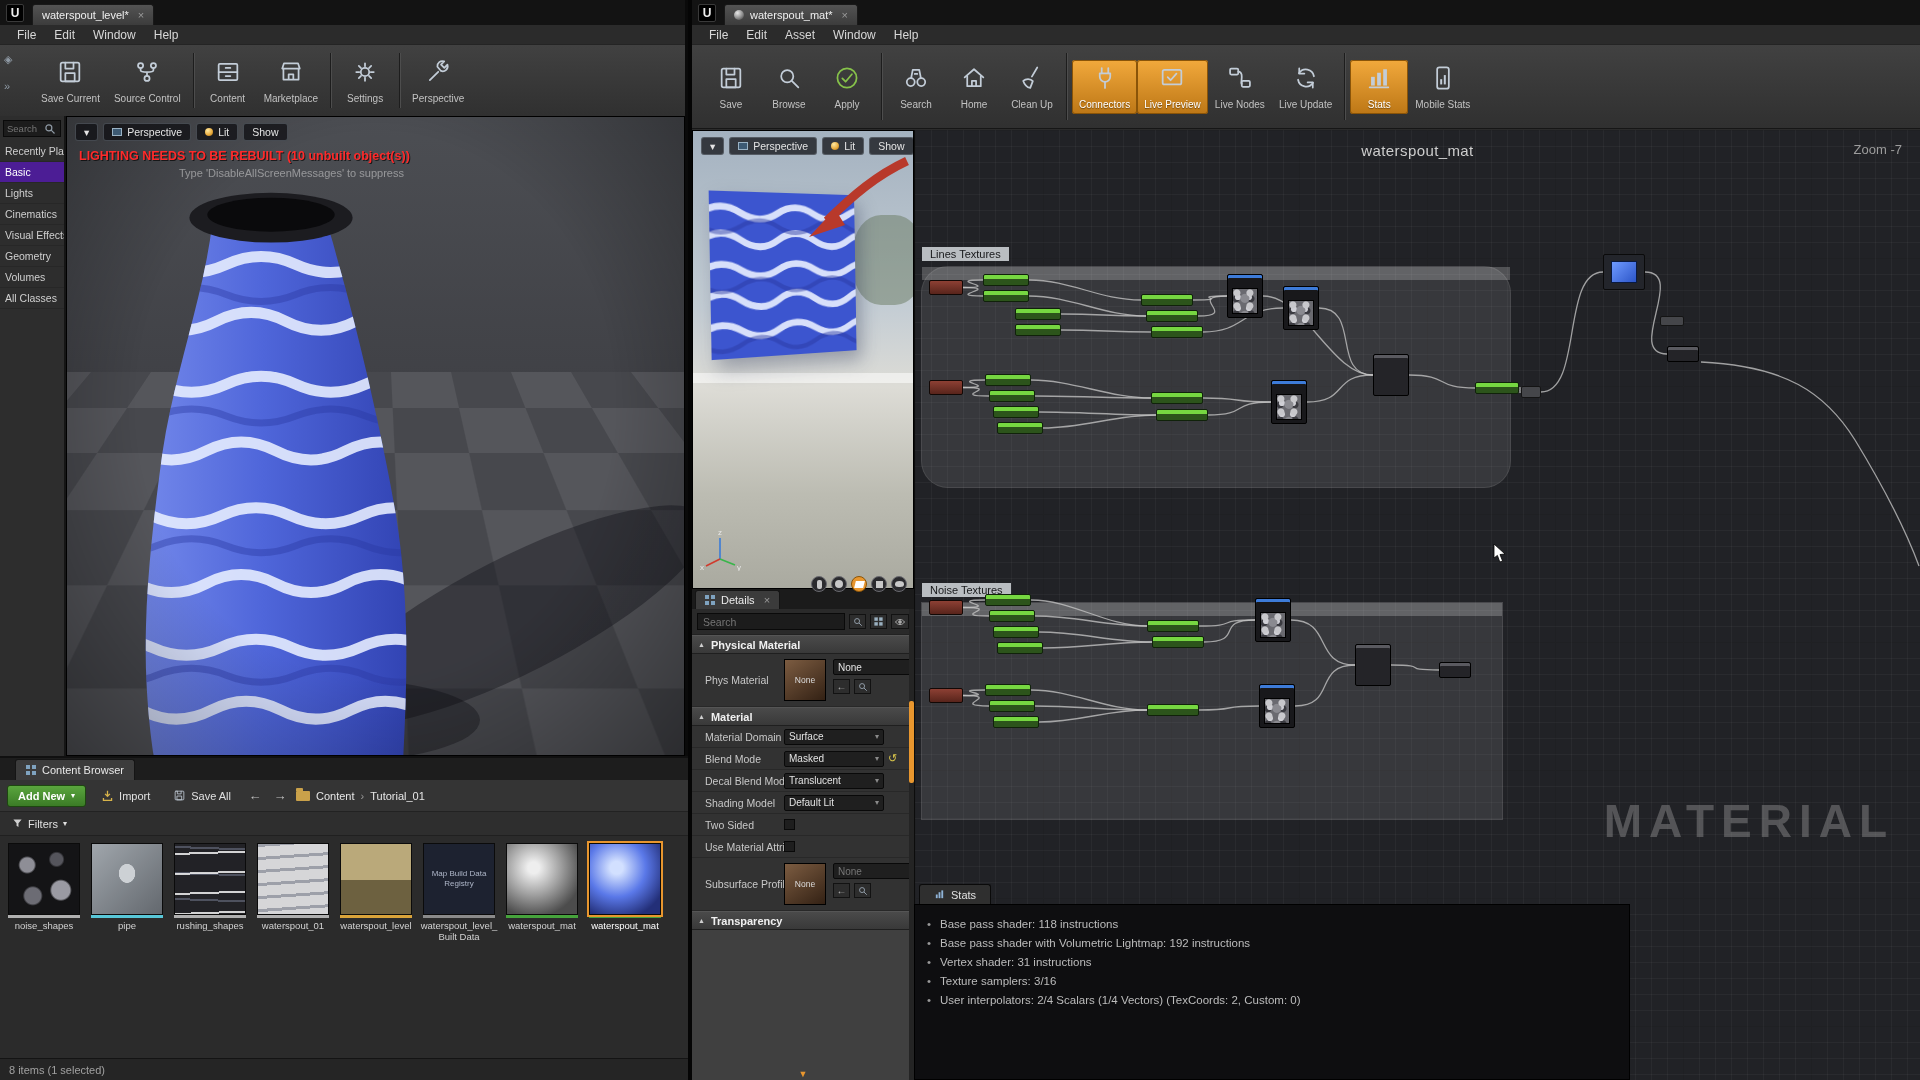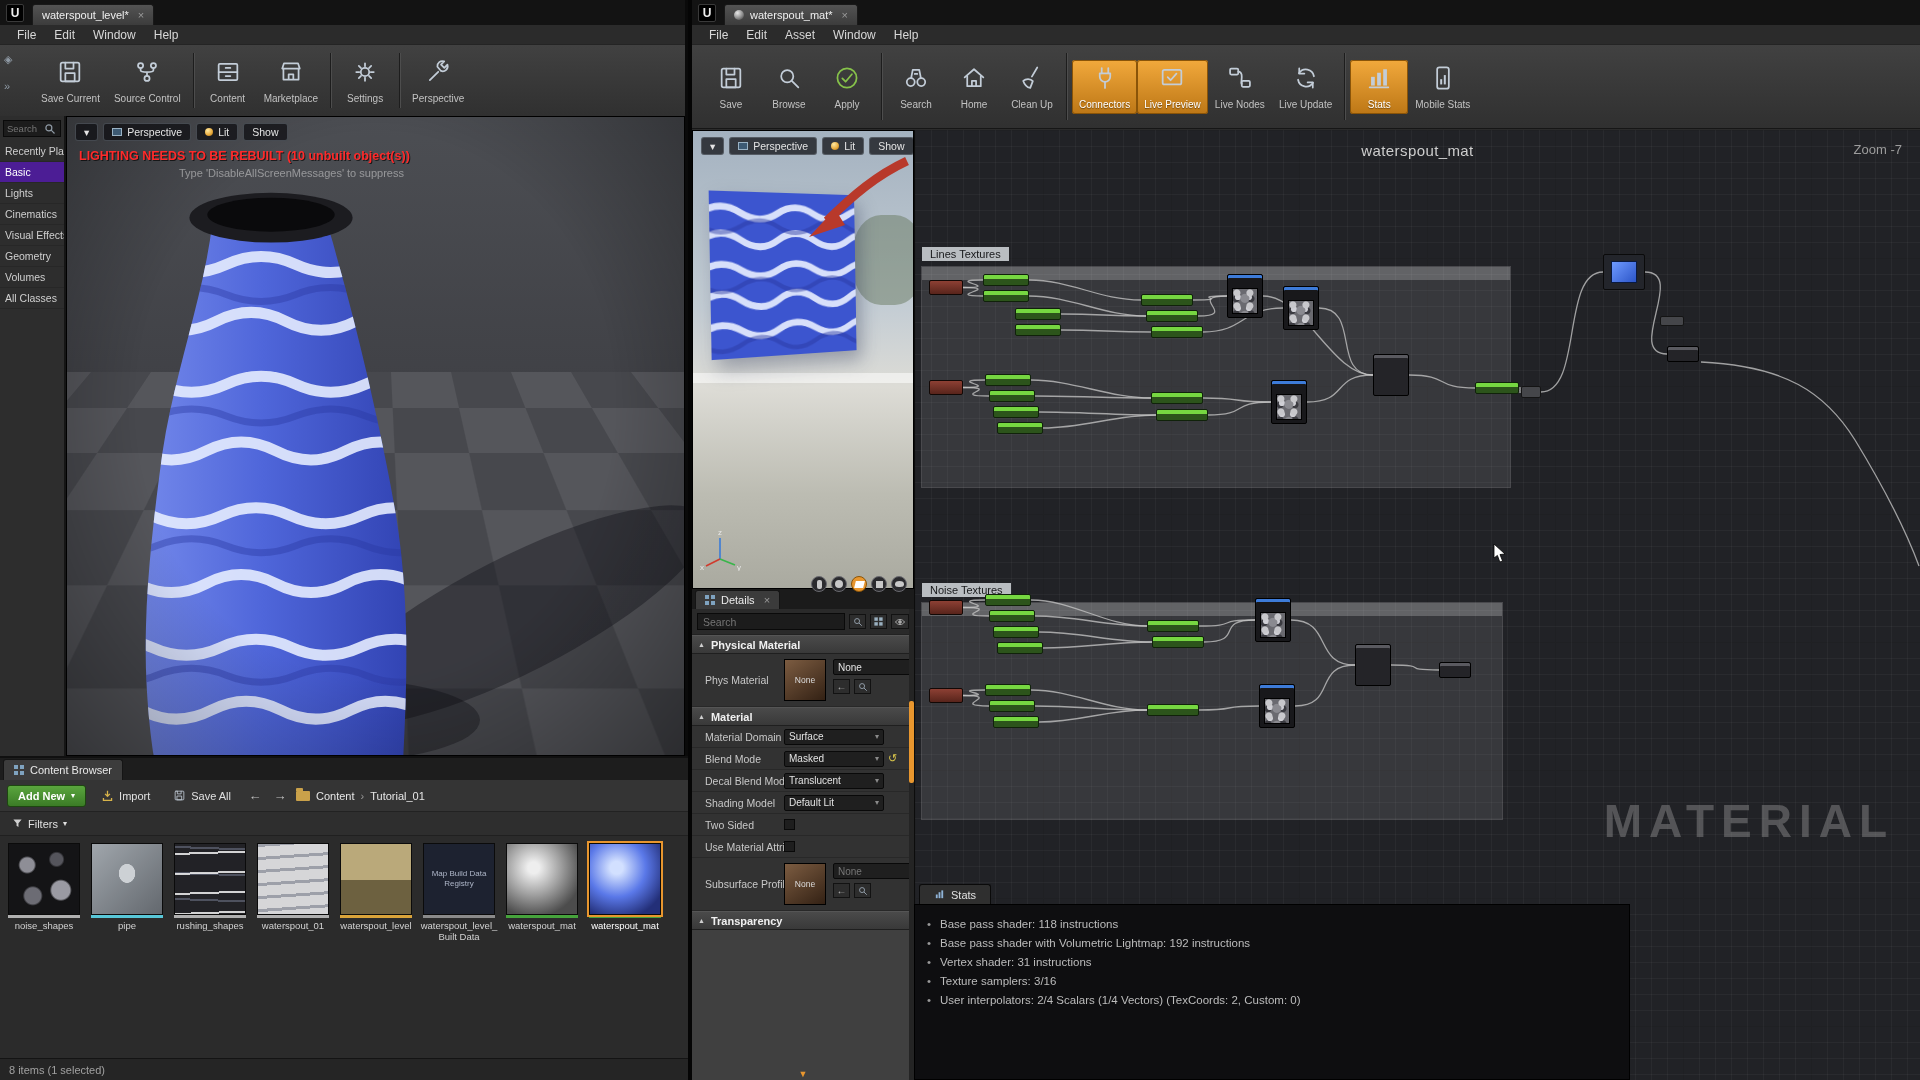--- a/index.html
+++ b/index.html
@@ -59,21 +59,21 @@
     background:repeating-conic-gradient(#55565b 0% 25%,#47484d 0% 50%);
     background-size:120px 120px;transform:perspective(520px) rotateX(57deg);transform-origin:50% 0}
   .vignette{position:absolute;inset:0;background:radial-gradient(ellipse at 50% 45%,transparent 55%,rgba(0,0,0,.38));pointer-events:none}
   .scene-svg{position:absolute;inset:0;width:100%;height:100%}
   .vp-warning1{position:absolute;left:12px;top:32px;color:#ff2a2a;font-size:12.5px;font-weight:bold;z-index:5;
     text-shadow:1px 1px 0 rgba(0,0,0,.65)}
   .vp-warning2{position:absolute;left:112px;top:50px;color:rgba(225,225,225,.5);font-size:11px;z-index:5}
 
   
   #content-browser{position:absolute;left:0;bottom:0;width:688px;height:324px;background:#2b2b2b;border-top:2px solid #101010}
-  .cb-tabbar{height:22px;background:#1d1d1d;display:flex;align-items:flex-end;padding-left:3px}
+  .cb-tabbar{height:22px;background:#1d1d1d;display:flex;align-items:flex-end;padding-left:15px}
   .cb-tab{height:21px;display:flex;align-items:center;gap:6px;background:#3c3c3c;padding:0 10px;font-size:11px;color:#e8e8e8;
     border:1px solid #151515;border-bottom:none;border-radius:3px 3px 0 0}
   .cb-row1{height:32px;display:flex;align-items:center;gap:7px;padding:0 7px;background:#343434;border-bottom:1px solid #222}
   .btn-addnew{display:flex;align-items:center;gap:6px;height:22px;padding:0 10px;border-radius:3px;color:#fff;
     font-size:11px;font-weight:bold;background:linear-gradient(#5aa53e,#3b7c26);border:1px solid #1d4710}
   .btn-flat{display:flex;align-items:center;gap:5px;height:22px;padding:0 8px;font-size:11px;color:#e0e0e0;border-radius:3px}
   .nav-arrow{width:18px;height:18px;display:flex;align-items:center;justify-content:center;color:#c0c0c0;font-size:13px}
   .crumb{display:flex;align-items:center;gap:6px;font-size:11px;color:#e6e6e6}
   .folder-ic{width:14px;height:10px;background:#c9a14a;border-radius:1px;position:relative;flex:none}
   .folder-ic::before{content:"";position:absolute;left:0;top:-3px;width:7px;height:3px;background:#c9a14a;border-radius:1px 1px 0 0}
@@ -757,21 +757,21 @@
       <div class="det-more">▼</div>
     </div>
 
     <div id="graph-panel">
       <div class="graph-title">waterspout_mat</div>
       <div class="graph-zoom">Zoom -7</div>
       <div class="graph-watermark">MATERIAL</div>
       <svg class="graph-cursor" viewBox="0 0 16 20">
         <polygon points="1,0 12,10 7,10.5 9.6,17 6.8,18 4.4,11.4 1,14" fill="#fff" stroke="#000" stroke-width="0.8"></polygon>
       </svg>
-    <div class="gcomment" style="left: 6px; top: 136px; width: 590px; height: 222px;">
+    <div class="gcomment" style="left: 6px; top: 136px; width: 590px; height: 222px; border-radius: 27px;">
           <div class="gcomment-label">Lines Textures</div>
         </div>
         <div class="gcomment" style="left: 6px; top: 472px; width: 582px; height: 218px;">
           <div class="gcomment-label">Noise Textures</div>
         </div>
         <svg id="wires" width="1006" height="950">
           <path d="M48 157.5 C90 157.5,26 150,68 150" fill="none" stroke="#c4c4c4" stroke-width="1.3" opacity="0.78"></path>
           <path d="M48 157.5 C90 157.5,26 166,68 166" fill="none" stroke="#c4c4c4" stroke-width="1.3" opacity="0.78"></path>
           <path d="M114 150 C156 150,184 170,226 170" fill="none" stroke="#c4c4c4" stroke-width="1.3" opacity="0.78"></path>
           <path d="M114 166 C156 166,189 186,231 186" fill="none" stroke="#c4c4c4" stroke-width="1.3" opacity="0.78"></path>

